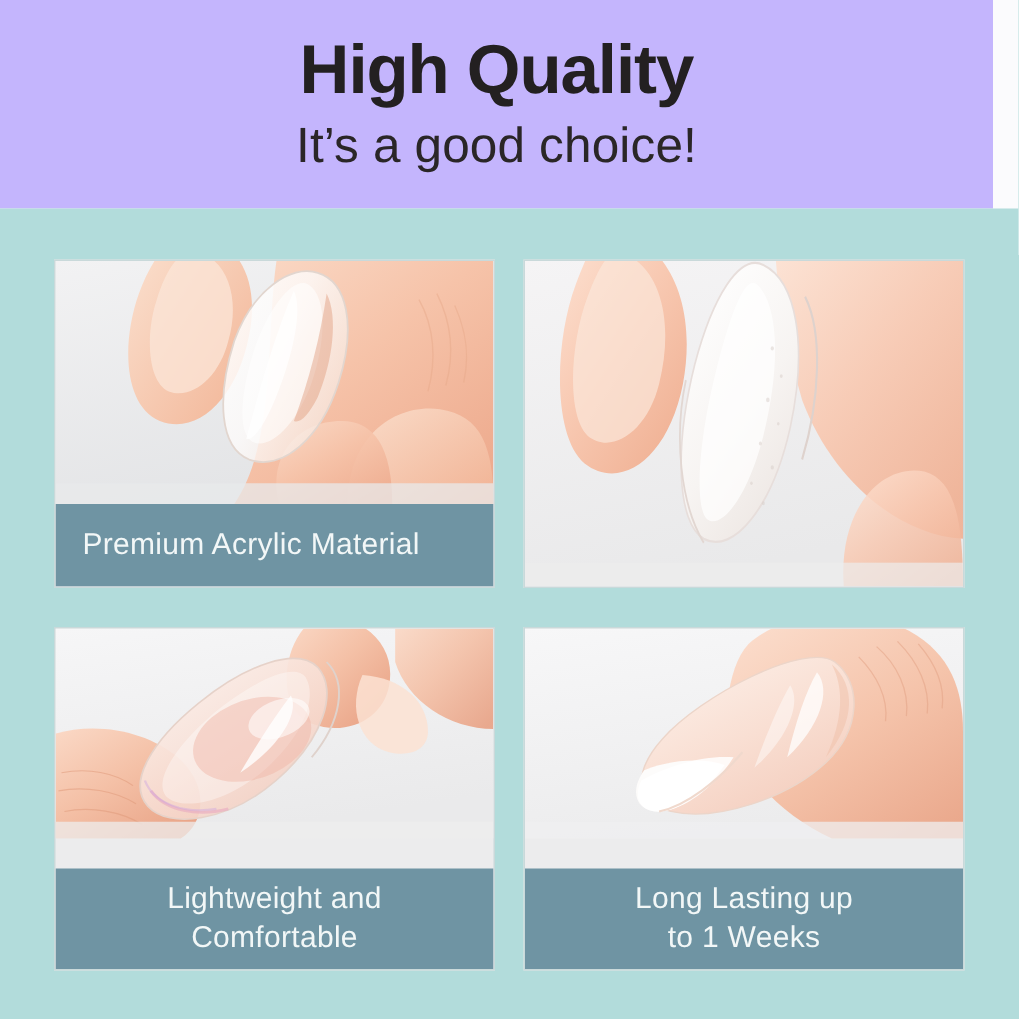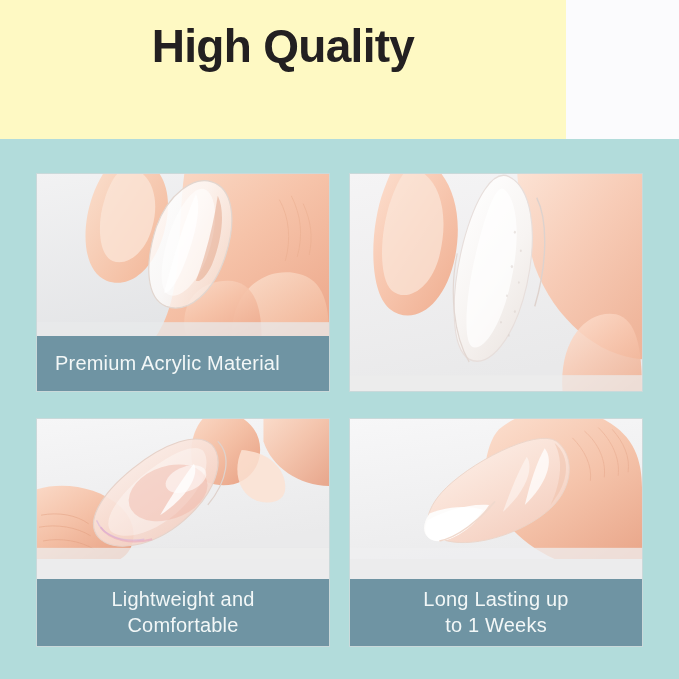--- a/index.html
+++ b/index.html
@@ -17,23 +17,23 @@
     position: relative;
     width: 679px;
     height: 679px;
     box-sizing: border-box;
   }
 
   
   .header {
     position: absolute;
     left: 0; top: 0;
-    width: 566px;
+    width: 662px;
     height: 139px;
-    background: #fef9c3;
+    background: #c4b5fd;
     display: flex;
     flex-direction: column;
     align-items: center;
     justify-content: flex-start;
     padding-top: 22px;
     box-sizing: border-box;
   }
   .title {
     font-size: 46px;
     font-weight: 700;
@@ -124,20 +124,21 @@
   }
   .cap-text { display: block; white-space: pre-line; }
 </style>
 </head>
 <body>
 
 <div class="page">
 
   <div class="header">
     <h1 class="title">High Quality</h1>
+    <div class="subtitle">It’s a good choice!</div>
   </div>
 
   <div class="board">
     <div class="grid">
 
       <div class="card">
         <div class="photo">
           <svg viewBox="0 0 294 164" preserveAspectRatio="none">
             <defs>
               <linearGradient id="bg1" x1="0" y1="0" x2="0.4" y2="1">

